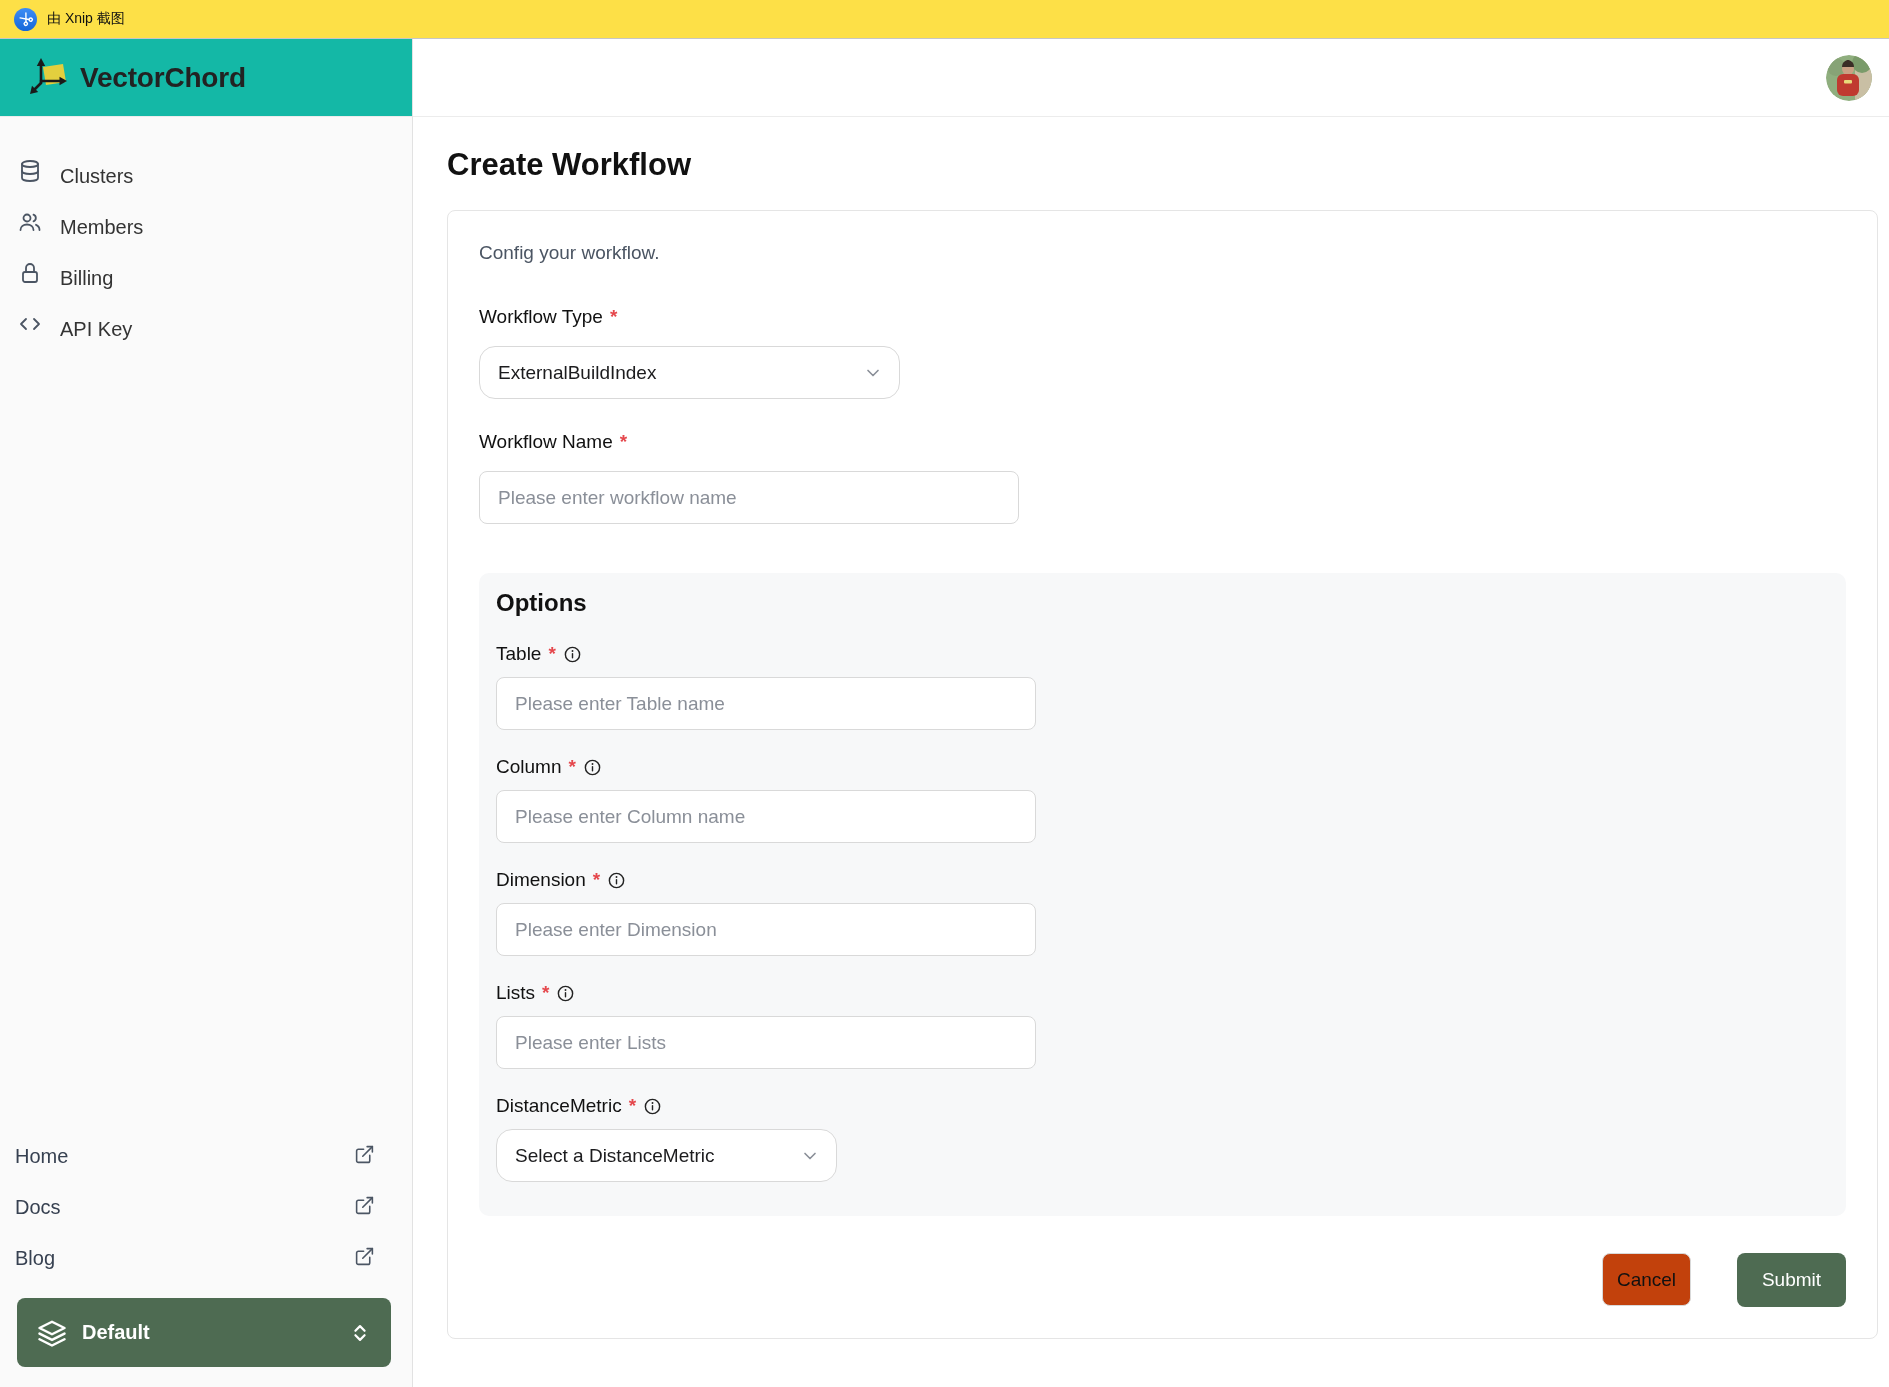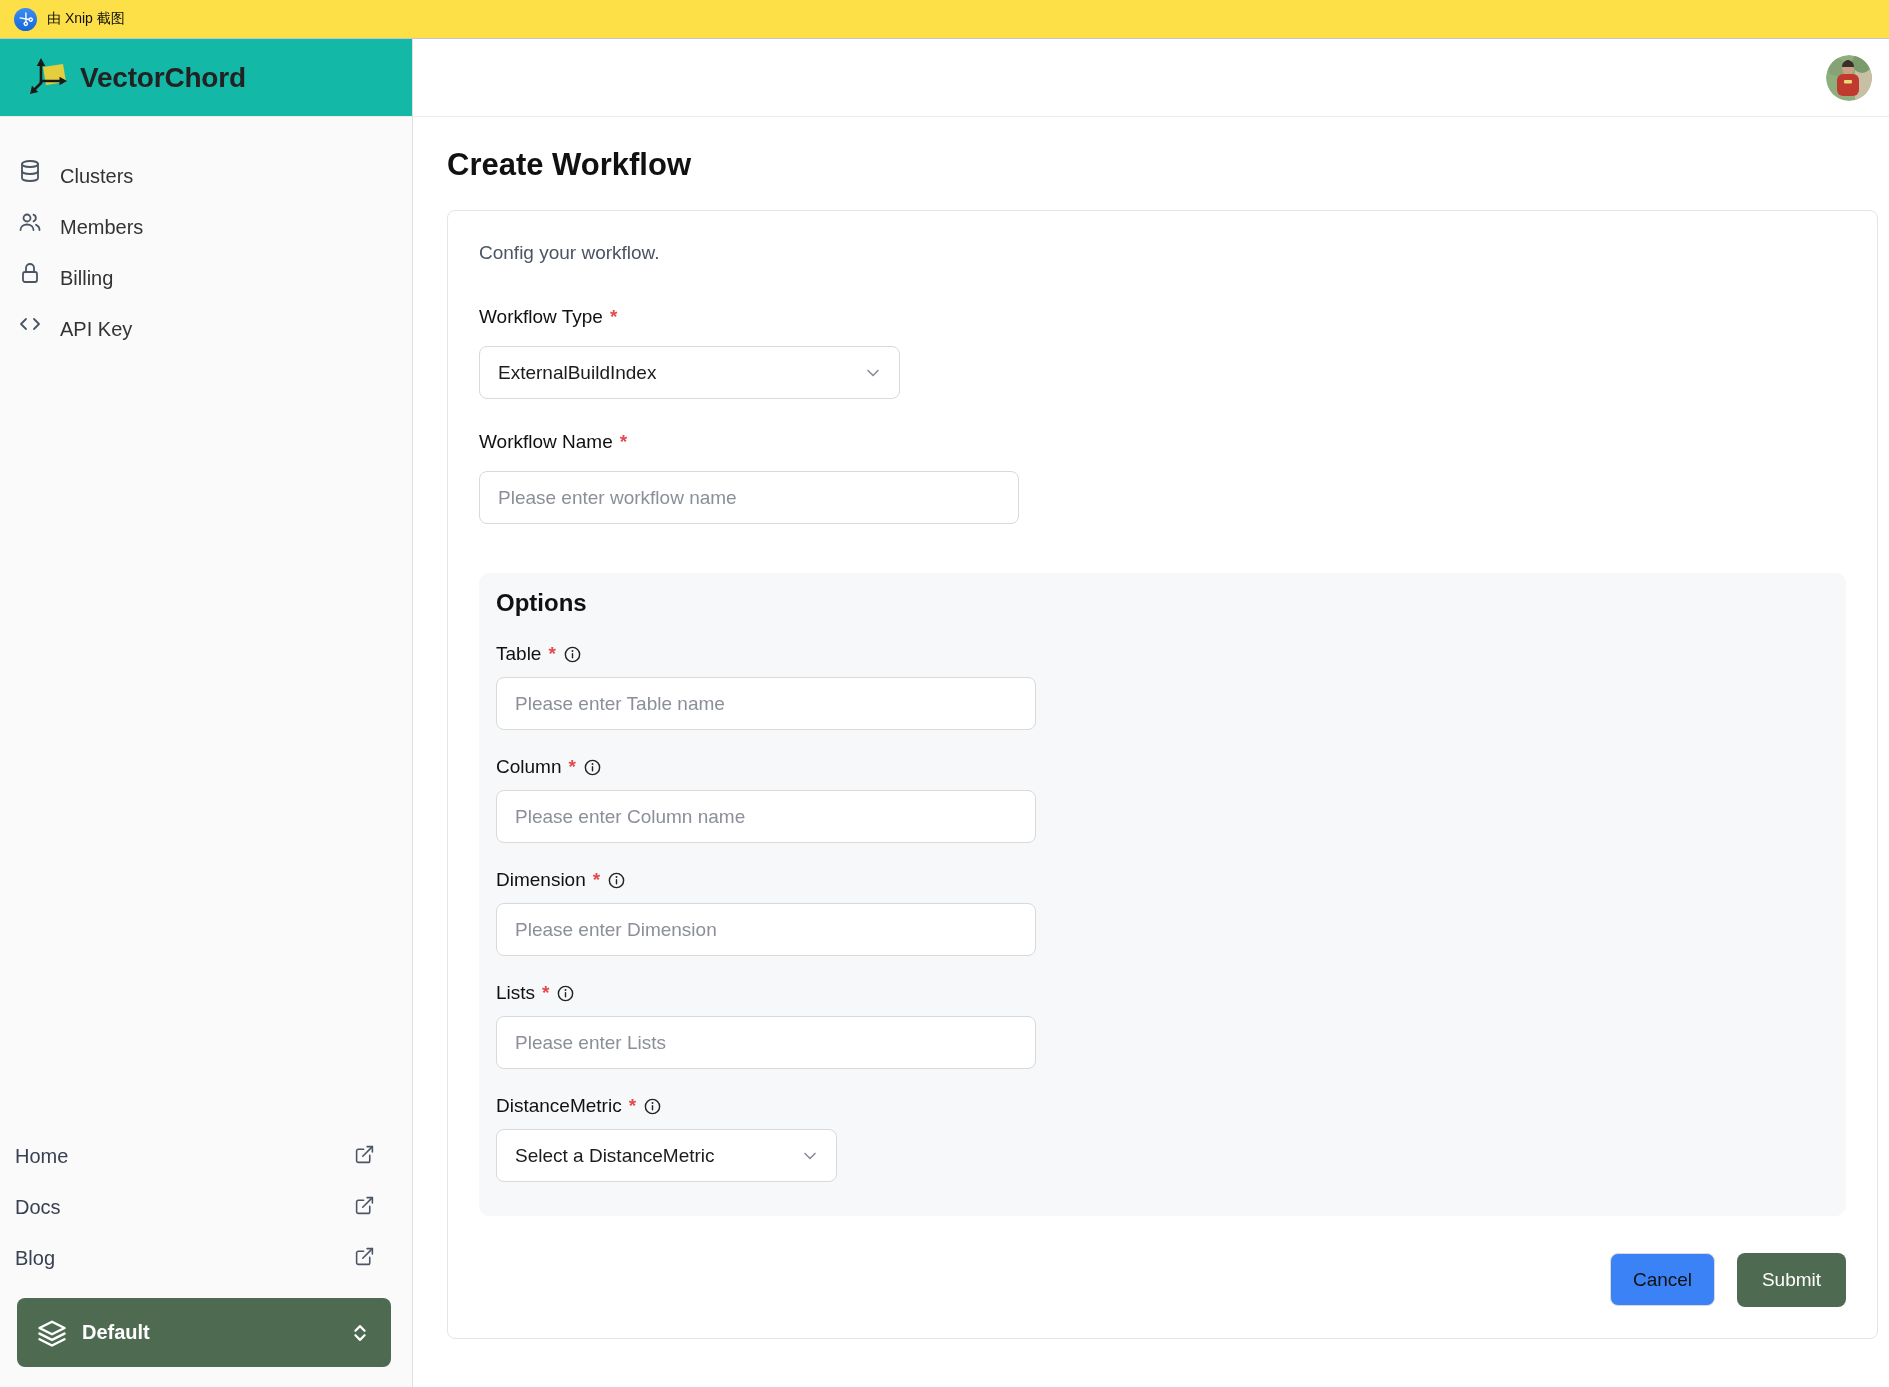--- a/index.html
+++ b/index.html
@@ -75,21 +75,21 @@
   .card-desc { font-size: 19px; color: #4b5563; margin-bottom: 42px; }
 
   .field-label {
     display: flex; align-items: center; gap: 7px;
     font-size: 19px; font-weight: 500; color: #111; margin-bottom: 18px;
   }
   .req { color: var(--required-red); font-weight: 600; }
   .info-btn { display: inline-flex; align-items: center; color: #222; background: none; border: none; cursor: pointer; padding: 0; }
 
   .select-box {
-    width: 421px; height: 53px; border: 1px solid #d9d9d9; border-radius: 8px;
+    width: 421px; height: 53px; border: 1px solid #d9d9d9; border-radius: 16px;
     background: #fff; display: flex; align-items: center; justify-content: space-between;
     padding: 0 16px 0 18px; font-size: 19px; color: #1c1c1e; cursor: pointer;
   }
   .select-box .placeholder-text { color: #1c1c1e; }
   .select-box svg { color: #8a8f98; }
 
   .text-input {
     width: 540px; height: 53px; border: 1px solid #d9d9d9; border-radius: 8px;
     padding: 0 18px; font-size: 19px; color: #1c1c1e; background: #fff;
     font-family: "Liberation Sans", "DejaVu Sans", sans-serif; outline: none;
@@ -102,22 +102,22 @@
     margin-top: 49px; background: #f7f8f9; border-radius: 10px;
     padding: 16px 20px 34px 17px;
   }
   .options-heading { font-size: 24px; font-weight: 600; color: #111; margin-bottom: 26px; }
   .opt-field .field-label { margin-bottom: 12px; }
   .opt-field .text-input { margin-bottom: 26px; display: block; }
   .opt-field .select-box { width: 341px; }
 
   .actions { margin-top: 37px; display: flex; justify-content: flex-end; gap: 22px; }
   .btn { font-family: "Liberation Sans", "DejaVu Sans", sans-serif; font-size: 19px; border-radius: 8px; cursor: pointer; }
-  .btn-cancel { width: 105px; height: 53px; background: #3b82f6; border: 1px solid #d9d9d9; color: #111; }
-  .btn-submit { width: 109px; height: 54px; background: var(--accent-green); border: none; color: #fff; }
+  .btn-cancel { width: 89px; height: 53px; background: #c2410c; border: 1px solid #d9d9d9; color: #111; }
+  .btn-submit { width: 109px; height: 54px; background: var(--accent-green); border: none; color: #fff; margin-left: 24px; }
 
   :root { --accent-green: #4e6b52; --required-red: #e5484d; }
 </style>
 </head>
 <body>
 
 <div class="xnip-bar">
   <span class="xnip-icon">
     <svg width="14" height="14" viewBox="0 0 24 24" fill="none" stroke="#fff" stroke-width="2.4" stroke-linecap="round" transform="rotate(-40)">
       <circle cx="6.5" cy="18" r="2.8"></circle>

